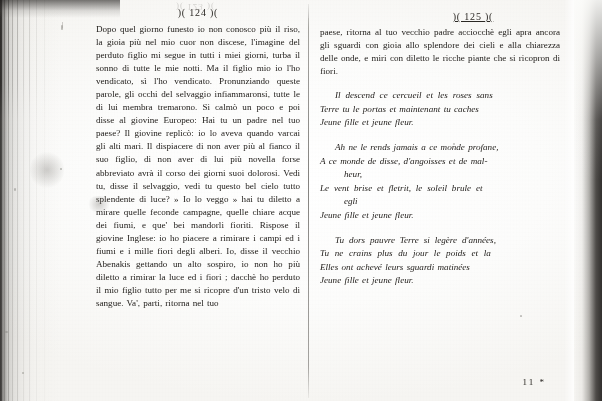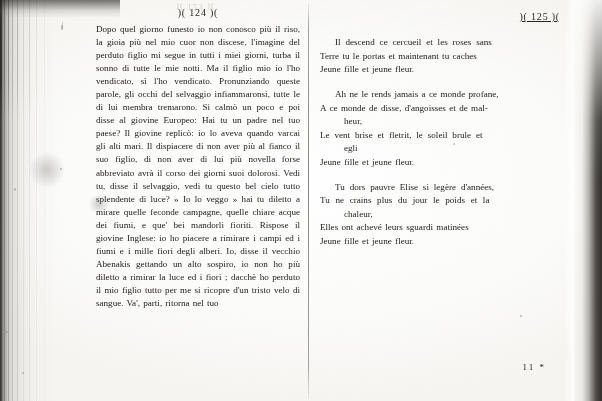--- a/index.html
+++ b/index.html
@@ -144,21 +144,21 @@
   .folio {
     text-align: center;
     font-size: 10px;
     letter-spacing: .8px;
     color: #2b2824;
     margin: 0;
     padding-top: 7px;
     height: 14px;
     white-space: nowrap;
   }
-  .page-right .folio { padding-top: 11px; text-align: right; padding-left: 66px; text-decoration: underline; }
+  .page-right .folio { padding-top: 11px; text-align: center; padding-left: 66px; text-decoration: underline; }
 
   .textblock {
     font-size: 9.1px;
     line-height: 13.05px;
     color: #1d1a17;
     text-align: justify;
     text-justify: inter-word;
     word-spacing: .9px;
     -webkit-font-smoothing: none;
   }
@@ -173,30 +173,30 @@
   .poem {
     margin-top: 11px;
     font-size: 9.1px;
     line-height: 13.5px;
     color: #1d1a17;
     text-align: left;
     word-spacing: 1.1px;
   }
   .stanza { margin: 0 0 11.5px 0; }
   .stanza:last-child { margin-bottom: 0; }
-  .vline { margin: 0; white-space: nowrap; }
+  .vline { margin: 0; white-space: nowrap; font-style: italic; }
   .vline.lead { padding-left: 15px; }
   .vline.runover { padding-left: 24px; }
   .vline.wide { word-spacing: 2.6px; }
   .vline.wider { word-spacing: 3.4px; }
 
   .siglabel {
     position: absolute;
     right: 56px;
-    bottom: 29px;
+    bottom: 14px;
     font-size: 9px;
     letter-spacing: 2px;
     color: #26231f;
     white-space: nowrap;
     margin-top: 31px;
   }
 
   
   .bleed-top {
     position: absolute;
@@ -241,40 +241,40 @@
   <div class="page page-left">
     <div class="folio">)( 124 )(</div>
     <div class="textblock">
       <p class="para">Dopo quel giorno funesto io non conosco più il riso, la gioia più nel mio cuor non discese, l'imagine del perduto figlio mi segue in tutti i miei giorni, turba il sonno di tutte le mie notti. Ma il figlio mio io l'ho vendicato, sì l'ho vendicato. Pronunziando queste parole, gli occhi del selvaggio infiammaronsi, tutte le di lui membra tremarono. Si calmò un poco e poi disse al giovine Europeo: Hai tu un padre nel tuo paese? Il giovine replicò: io lo aveva quando varcai gli alti mari. Il dispiacere di non aver più al fianco il suo figlio, di non aver di lui più novella forse abbreviato avrà il corso dei giorni suoi dolorosi. Vedi tu, disse il selvaggio, vedi tu questo bel cielo tutto splendente di luce? » Io lo veggo » hai tu diletto a mirare quelle feconde campagne, quelle chiare acque dei fiumi, e que' bei mandorli fioriti. Rispose il giovine Inglese: io ho piacere a rimirare i campi ed i fiumi e i mille fiori degli alberi. Io, disse il vecchio Abenakis gettando un alto sospiro, io non ho più diletto a rimirar la luce ed i fiori ; dacchè ho perduto il mio figlio tutto per me si ricopre d'un tristo velo di sangue. Va', parti, ritorna nel tuo</p>
     </div>
   </div>
 
   <div class="page page-right">
     <div class="folio">)( 125 )(</div>
     <div class="textblock">
+      <p class="para">paese, ritorna al tuo vecchio padre acciocchè egli apra ancora gli sguardi con gioia allo splendore dei cieli e alla chiarezza delle onde, e miri con diletto le ricche piante che si ricopron di fiori.</p>
     </div>
 
     <div class="poem" id="poem-root">
         <div class="stanza">
           <p class="vline lead wide">Il descend ce cercueil et les roses sans</p>
           <p class="vline">Terre tu le portas et maintenant tu caches</p>
           <p class="vline">Jeune fille et jeune fleur.</p>
         </div>
         <div class="stanza">
           <p class="vline lead">Ah ne le rends jamais a ce monde profane,</p>
           <p class="vline">A ce monde de disse, d'angoisses et de mal-</p>
           <p class="vline runover">heur,</p>
           <p class="vline wide">Le vent brise et fletrit, le soleil brule et</p>
           <p class="vline runover">egli</p>
           <p class="vline">Jeune fille et jeune fleur.</p>
         </div>
         <div class="stanza">
-          <p class="vline lead wide">Tu dors pauvre Elise si legère d'années,</p>
+          <p class="vline lead wide">Tu dors pauvre Terre si legère d'années,</p>
           <p class="vline wider">Tu ne crains plus du jour le poids et la</p>
-          <p class="vline runover">chaleur,</p>
           <p class="vline">Elles ont achevé leurs sguardi matinées</p>
           <p class="vline">Jeune fille et jeune fleur.</p>
         </div>
       </div>
 
     <div class="siglabel">11 *</div>
   </div>
 
   <div class="page-divider"></div>
 

